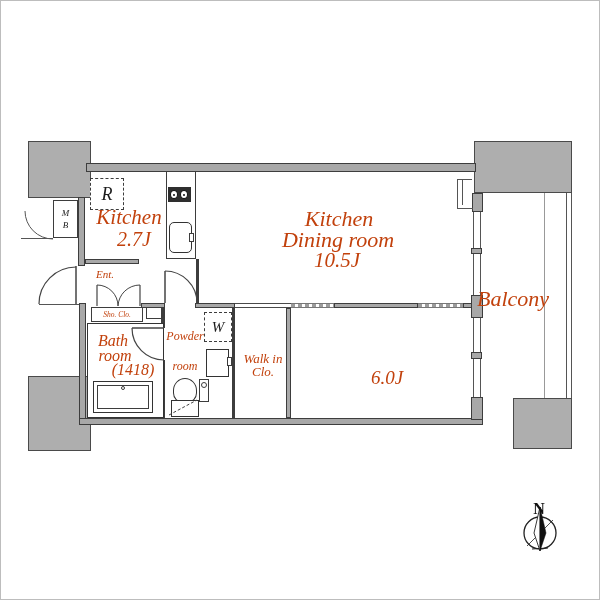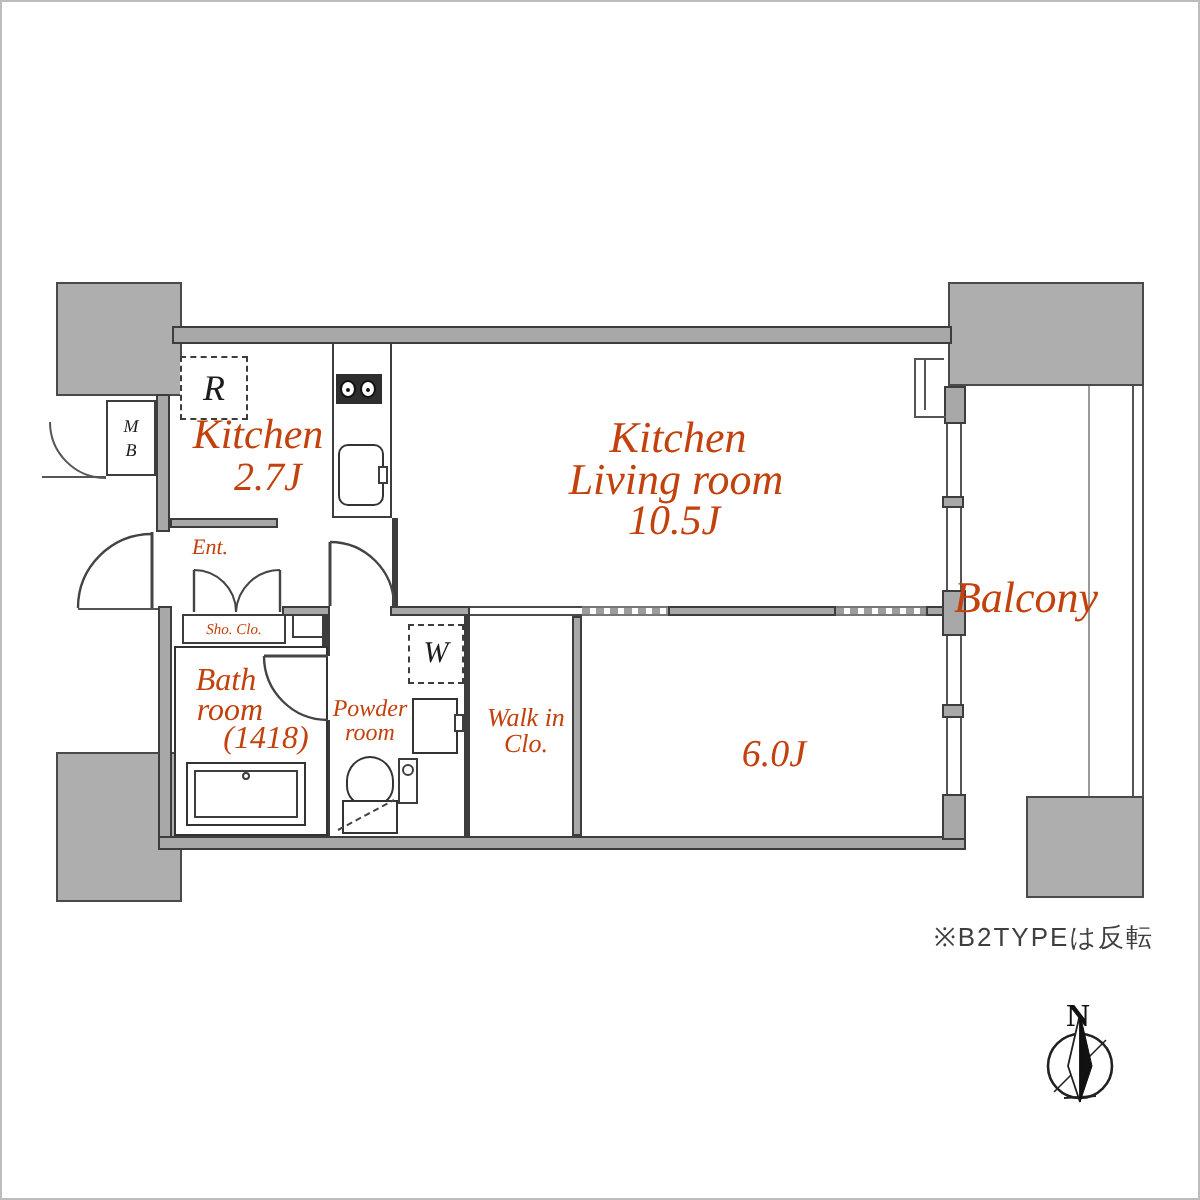--- a/index.html
+++ b/index.html
@@ -147,34 +147,33 @@
       <line x1="531" y1="548" x2="547" y2="547" stroke="#222" stroke-width="1"></line>
       <polygon points="539,506 533,532 539,550" fill="#ffffff" stroke="#222" stroke-width="0.9"></polygon>
       <polygon points="539,506 545,532 539,550" fill="#111111" stroke="#111" stroke-width="0.5"></polygon>
     </g>
   </svg>
 
   <div class="lbl" style="left:128px;top:206px;font-size:21px;">Kitchen</div>
   <div class="lbl" style="left:133px;top:228px;font-size:20px;">2.7J</div>
 
   <div class="lbl" style="left:338px;top:207px;font-size:22px;">Kitchen</div>
-  <div class="lbl" style="left:337px;top:228px;font-size:22px;">Living room</div>
+  <div class="lbl" style="left:337px;top:228px;font-size:22px;">Dining room</div>
   <div class="lbl" style="left:336px;top:249px;font-size:21px;">10.5J</div>
 
   <div class="lbl" style="left:386px;top:367px;font-size:19px;">6.0J</div>
 
   <div class="lbl" style="left:112px;top:332px;font-size:16px;">Bath</div>
   <div class="lbl" style="left:114px;top:347px;font-size:16px;">room</div>
   <div class="lbl" style="left:132px;top:361px;font-size:16px;">(1418)</div>
 
-  <div class="lbl" style="left:184px;top:347px;font-size:12px;">Powder</div>
+  <div class="lbl" style="left:184px;top:329px;font-size:12px;">Powder</div>
   <div class="lbl" style="left:184px;top:359px;font-size:12px;">room</div>
 
   <div class="lbl" style="left:262px;top:351px;font-size:13px;">Walk in</div>
   <div class="lbl" style="left:262px;top:364px;font-size:13px;">Clo.</div>
 
   <div class="lbl" style="left:512px;top:287px;font-size:22px;">Balcony</div>
   <div class="lbl" style="left:104px;top:268px;font-size:11px;">Ent.</div>
 
-  <div class="note" style="right:22px;top:458px;">※B2TYPEは反転</div>
   <div class="nlbl" style="left:538px;top:500px;font-size:16px;font-family:'Liberation Serif',serif;">N</div>
 
 </div>
 
 </body></html>

